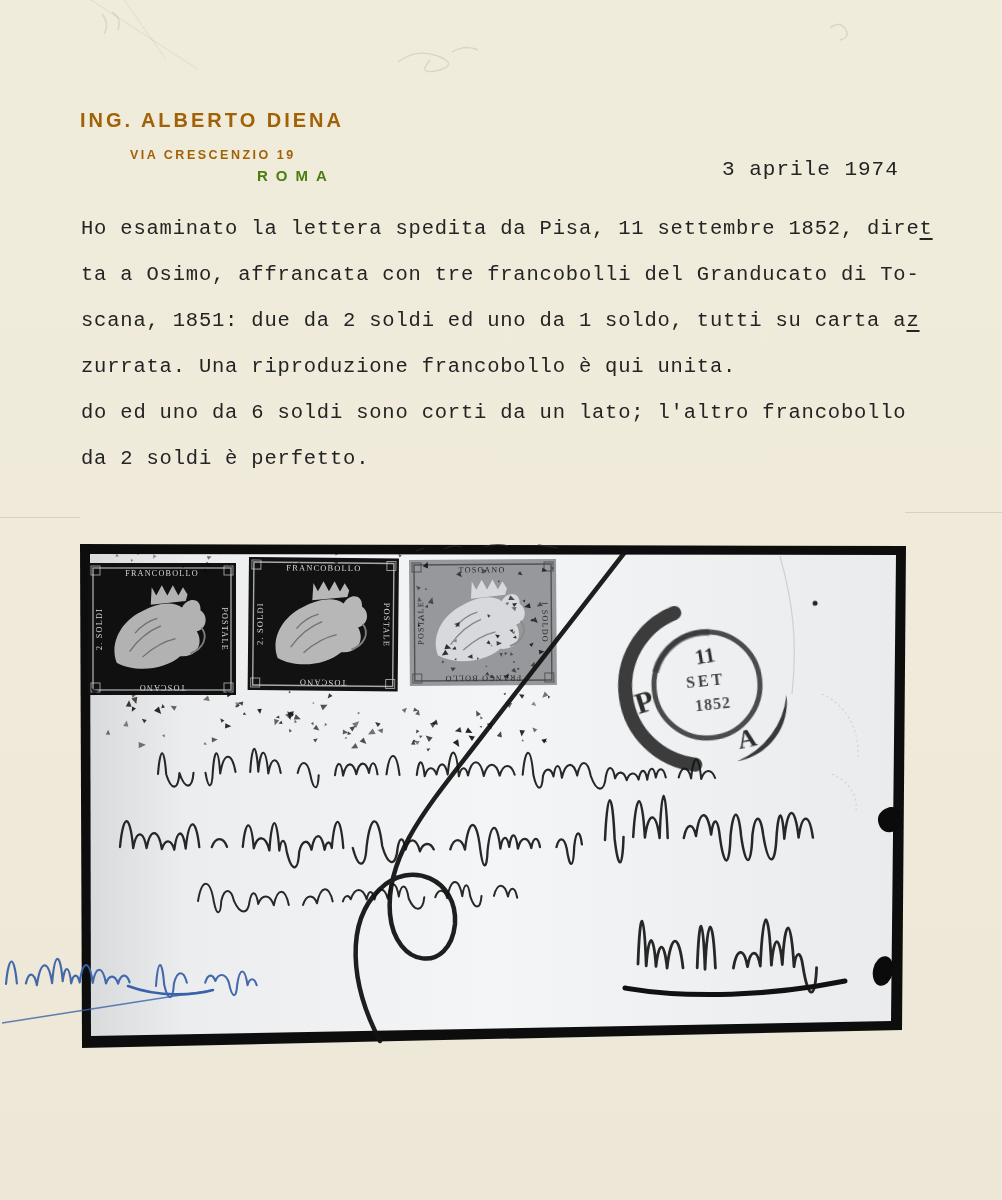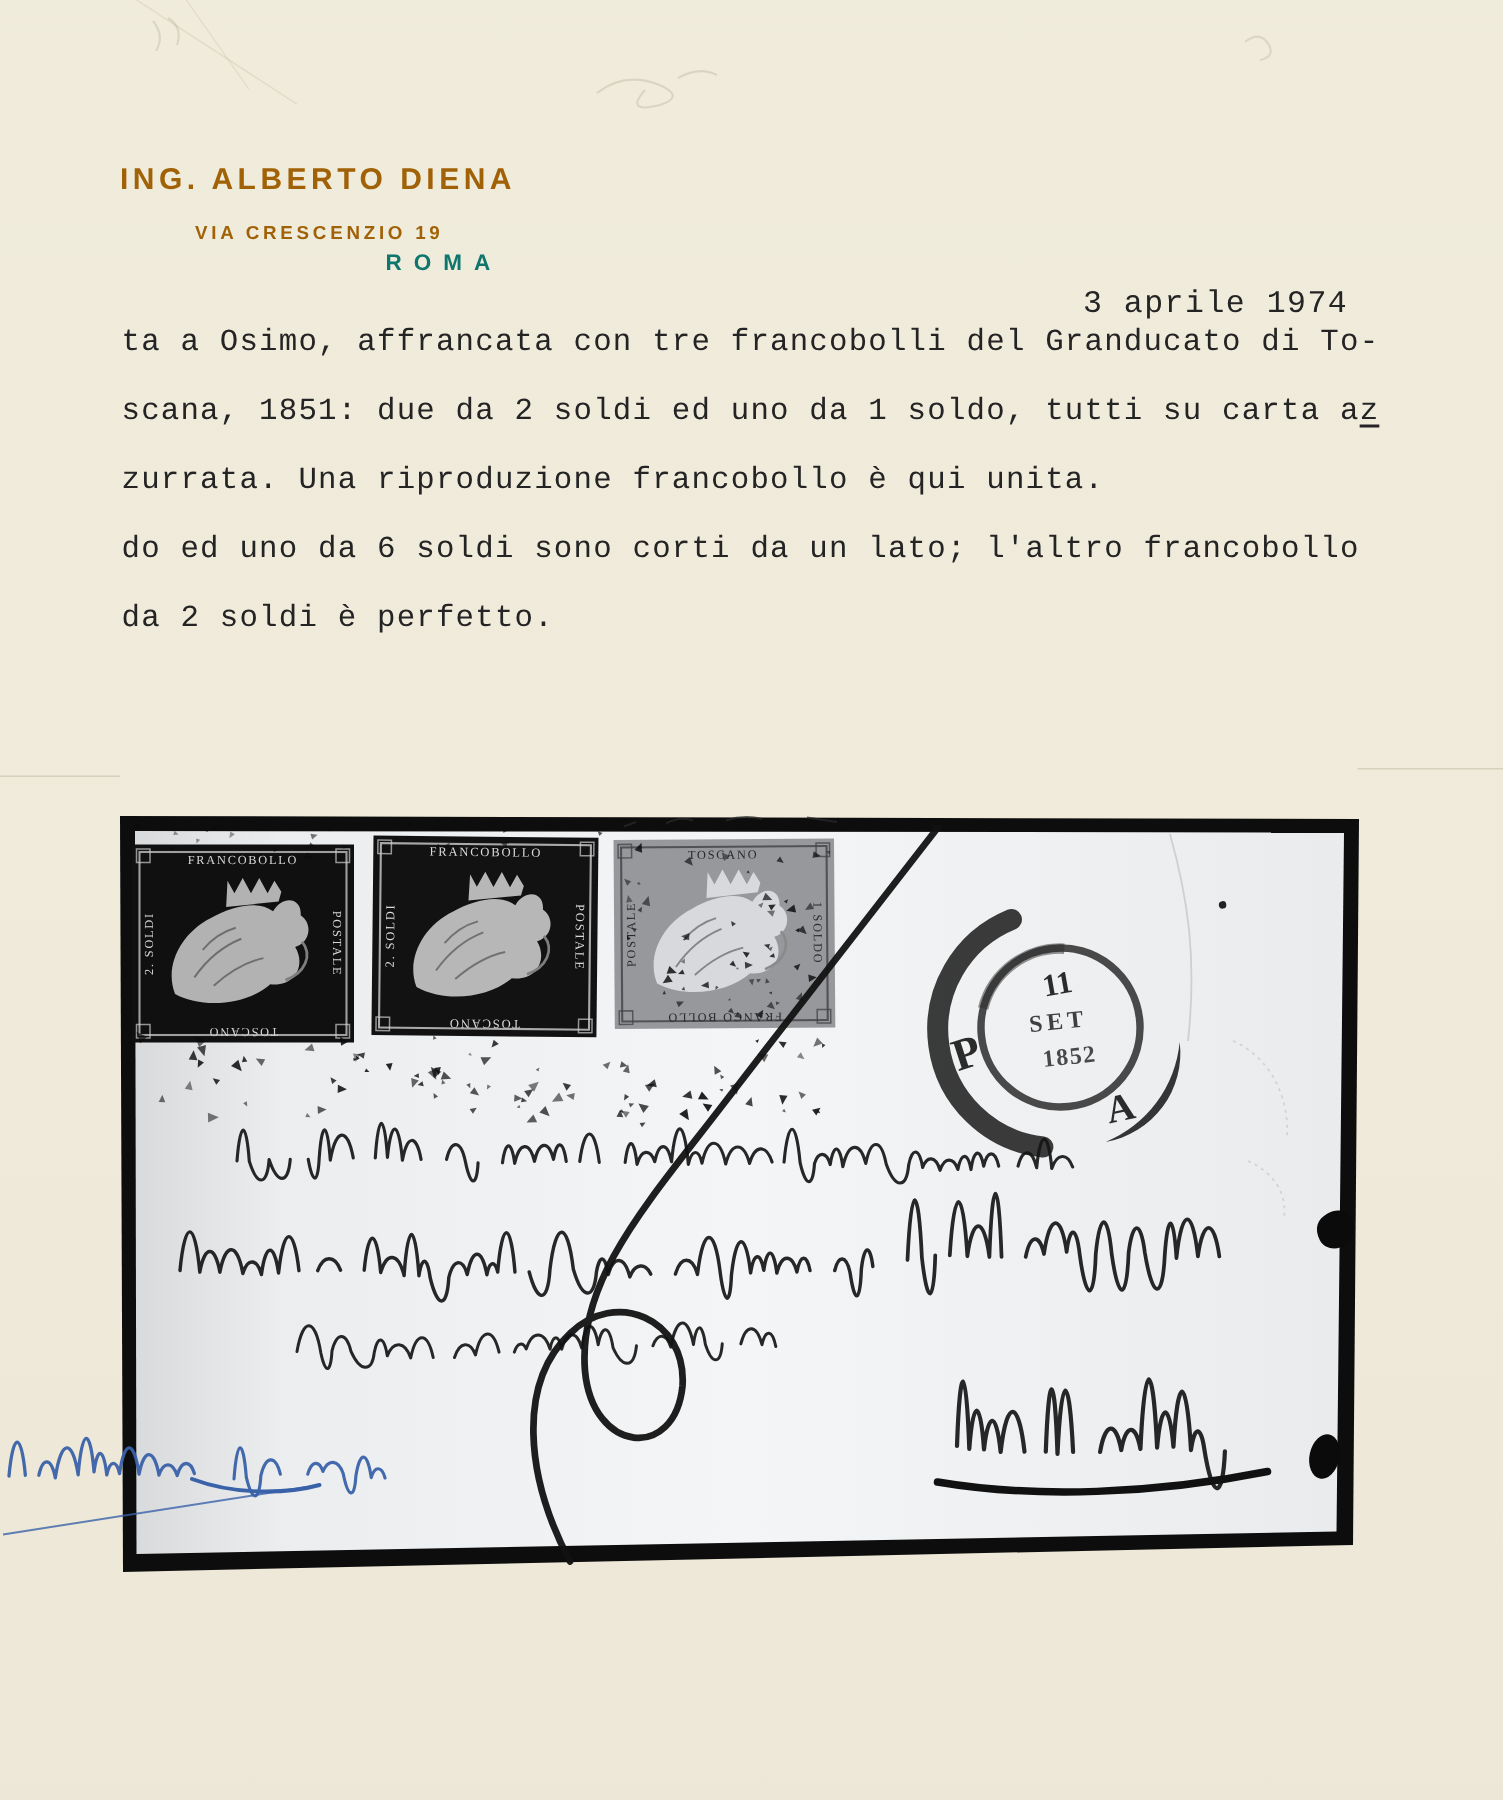--- a/index.html
+++ b/index.html
@@ -7,23 +7,23 @@
     width:1002px;height:1200px;position:relative;overflow:hidden;
     background:linear-gradient(180deg,#f0ecdc 0%,#efeada 55%,#ece7d6 100%);
     font-family:"Liberation Mono",monospace;
   }
   .crease{position:absolute;background:rgba(150,140,110,.45);pointer-events:none;}
   .letterhead{position:absolute;left:0;top:0;}
   .lh1{position:absolute;left:80px;top:109px;color:#a16207;font-family:"Liberation Sans",sans-serif;
        font-size:20px;font-weight:bold;letter-spacing:3px;white-space:nowrap;}
   .lh2{position:absolute;left:130px;top:148px;color:#a16207;font-family:"Liberation Sans",sans-serif;
        font-size:12.5px;font-weight:bold;letter-spacing:2.5px;white-space:nowrap;}
-  .lh3{position:absolute;left:257px;top:167px;color:#0f766e;font-family:"Liberation Sans",sans-serif;
+  .lh3{position:absolute;left:257px;top:167px;color:#4d7c0f;font-family:"Liberation Sans",sans-serif;
        font-size:15px;font-weight:bold;letter-spacing:8px;white-space:nowrap;}
-  .dateline{position:absolute;left:722px;top:158px;font-size:21px;color:#242424;letter-spacing:1px;white-space:nowrap;margin-top:34px;}
+  .dateline{position:absolute;left:722px;top:158px;font-size:21px;color:#242424;letter-spacing:1px;white-space:nowrap;}
   .bodytext{position:absolute;left:81px;top:206px;width:890px;color:#242424;}
   .bodytext .tline{font-size:20.5px;line-height:46px;letter-spacing:.8px;white-space:pre;}
   .u{text-decoration:underline;text-underline-offset:4px;}
   .photo-svg{position:absolute;left:80px;top:544px;z-index:1;}
   .sig-svg{position:absolute;left:0;top:928px;z-index:3;pointer-events:none;}
   .faint-svg{position:absolute;left:0;top:0;z-index:0;pointer-events:none;}
   .sr{position:absolute;width:1px;height:1px;overflow:hidden;clip:rect(0 0 0 0);white-space:nowrap;}
 </style>
 </head>
 <body>
@@ -43,20 +43,21 @@
 
 <div class="letterhead">
   <div class="lh1">ING. ALBERTO DIENA</div>
   <div class="lh2">VIA CRESCENZIO 19</div>
   <div class="lh3">ROMA</div>
 </div>
 
 <div class="dateline">3 aprile 1974</div>
 
 <div class="bodytext">
+  <div class="tline"><span>Ho esaminato la lettera spedita da Pisa, 11 settembre 1852, dire</span><span class="u">t</span></div>
   <div class="tline"><span>ta a Osimo, affrancata con tre francobolli del Granducato di To-</span><span class="u"></span></div>
   <div class="tline"><span>scana, 1851: due da 2 soldi ed uno da 1 soldo, tutti su carta a</span><span class="u">z</span></div>
   <div class="tline"><span>zurrata. Una riproduzione francobollo è qui unita.</span><span class="u"></span></div>
   <div class="tline"><span>do ed uno da 6 soldi sono corti da un lato; l'altro francobollo</span><span class="u"></span></div>
   <div class="tline"><span>da 2 soldi è perfetto.</span><span class="u"></span></div>
 </div>
 
 <svg class="photo-svg" width="826" height="506" viewBox="0 0 826 506">
   <defs>
     <linearGradient id="photoGrad" x1="0" y1="0" x2="1" y2="0">

